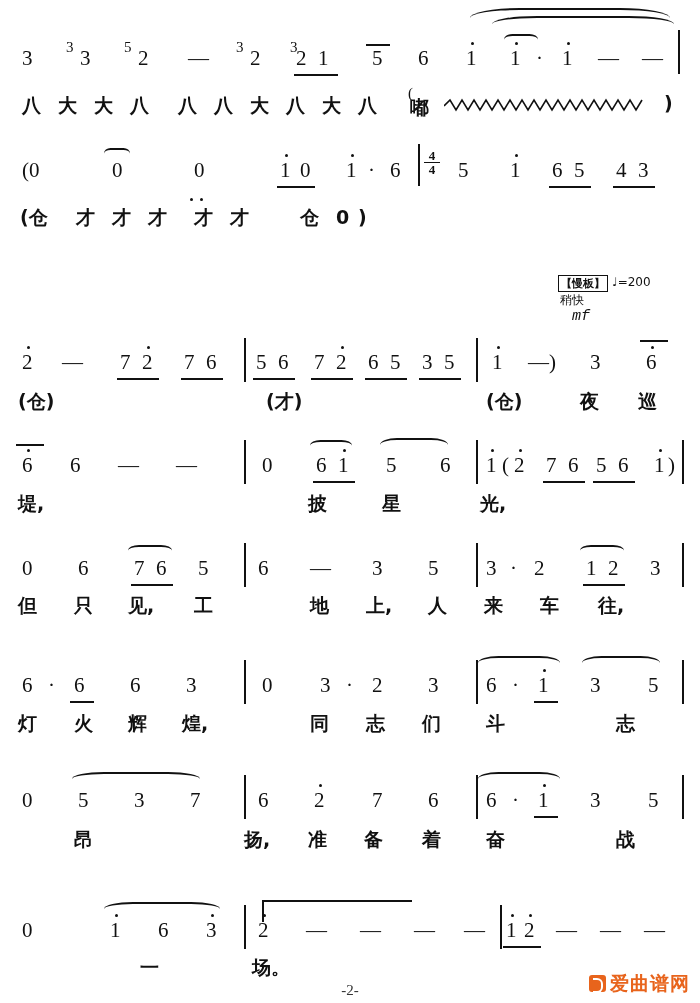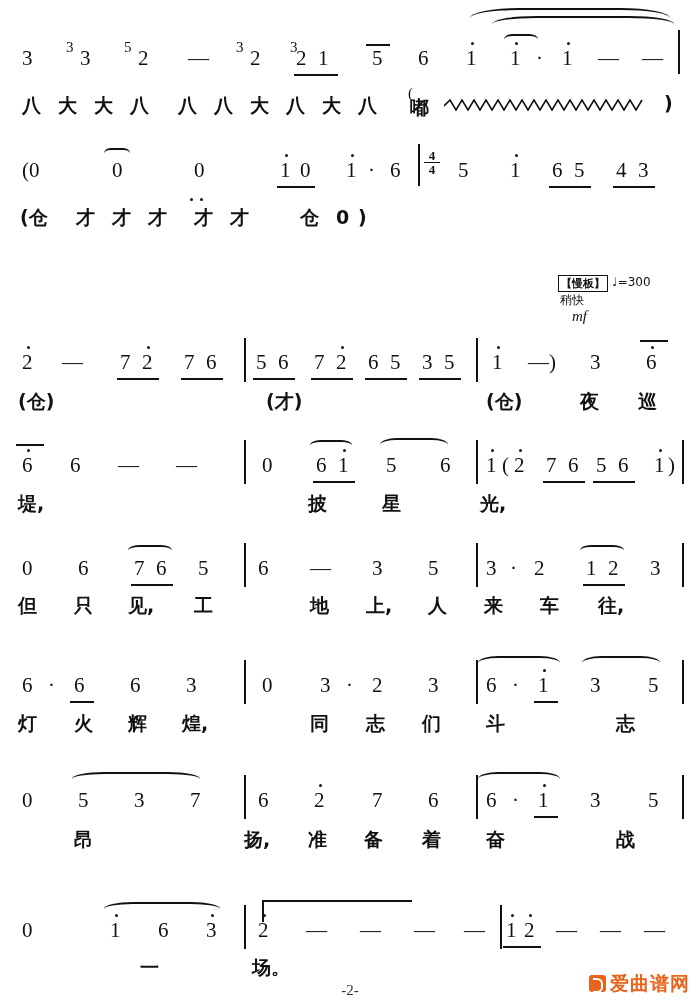--- a/index.html
+++ b/index.html
@@ -25,21 +25,21 @@
 
   
   .beam{position:absolute;height:2px;background:#111;}
   
   .slur{position:absolute;border-top:2px solid #111;border-radius:50%/100%;height:12px;}
   .slur.small{height:9px;}
   
   .dot{position:absolute;width:3px;height:3px;background:#111;border-radius:50%;}
 
   .tempo{position:absolute;font-family:"DejaVu Sans", sans-serif;font-size:12px;}
-  .mf{position:absolute;font-family:Liberation Serif, serif;font-style:italic;font-size:15px;}
+  .mf{position:absolute;font-family:Liberation Mono, monospace;font-style:italic;font-size:15px;}
 
   .pagenum{position:absolute;left:0;width:700px;text-align:center;font-size:15px;color:#333;}
 
   .wm{position:absolute;right:10px;bottom:8px;display:flex;align-items:center;gap:4px;}
   .wm .mark{width:17px;height:17px;background:#e8641c;border-radius:3px;position:relative;}
   .wm .mark:after{content:"";position:absolute;left:4px;top:3px;width:8px;height:11px;border:2px solid #fff;border-radius:0 6px 6px 0;border-left:none;}
   .wm .txt{color:#e8641c;font-family:"DejaVu Sans", sans-serif;font-size:19px;font-weight:bold;letter-spacing:1px;}
 
   .squiggle{position:absolute;}
   .tempobox{position:absolute;border:1px solid #111;padding:0 2px;font-family:"DejaVu Sans", sans-serif;font-size:11px;font-weight:bold;}
@@ -134,21 +134,21 @@
   <div class="t lyr" style="left:148px;top:208px;">才</div>
   <div class="dot" style="left:190px;top:198px;"></div>
   <div class="dot" style="left:200px;top:198px;"></div>
   <div class="t lyr" style="left:194px;top:208px;">才</div>
   <div class="t lyr" style="left:230px;top:208px;">才</div>
   <div class="t lyr" style="left:300px;top:208px;">仓</div>
   <div class="t lyr" style="left:336px;top:208px;">0</div>
   <div class="t lyr" style="left:358px;top:208px;">)</div>
 
   <div class="tempobox" style="left:558px;top:275px;">【慢板】</div>
-  <div class="tempo" style="left:612px;top:275px;">♩=300</div>
+  <div class="tempo" style="left:612px;top:275px;">♩=200</div>
   <div class="tempo" style="left:560px;top:292px;">稍快</div>
   <div class="mf" style="left:572px;top:308px;">mf</div>
 
   <div class="t num" style="left:22px;top:352px;">2</div>
   <div class="dot" style="left:27px;top:346px;"></div>
   <div class="t num" style="left:62px;top:352px;">—</div>
   <div class="t num" style="left:120px;top:352px;">7</div>
   <div class="t num" style="left:142px;top:352px;">2</div>
   <div class="dot" style="left:147px;top:346px;"></div>
   <div class="beam" style="left:117px;top:378px;width:42px;"></div>

